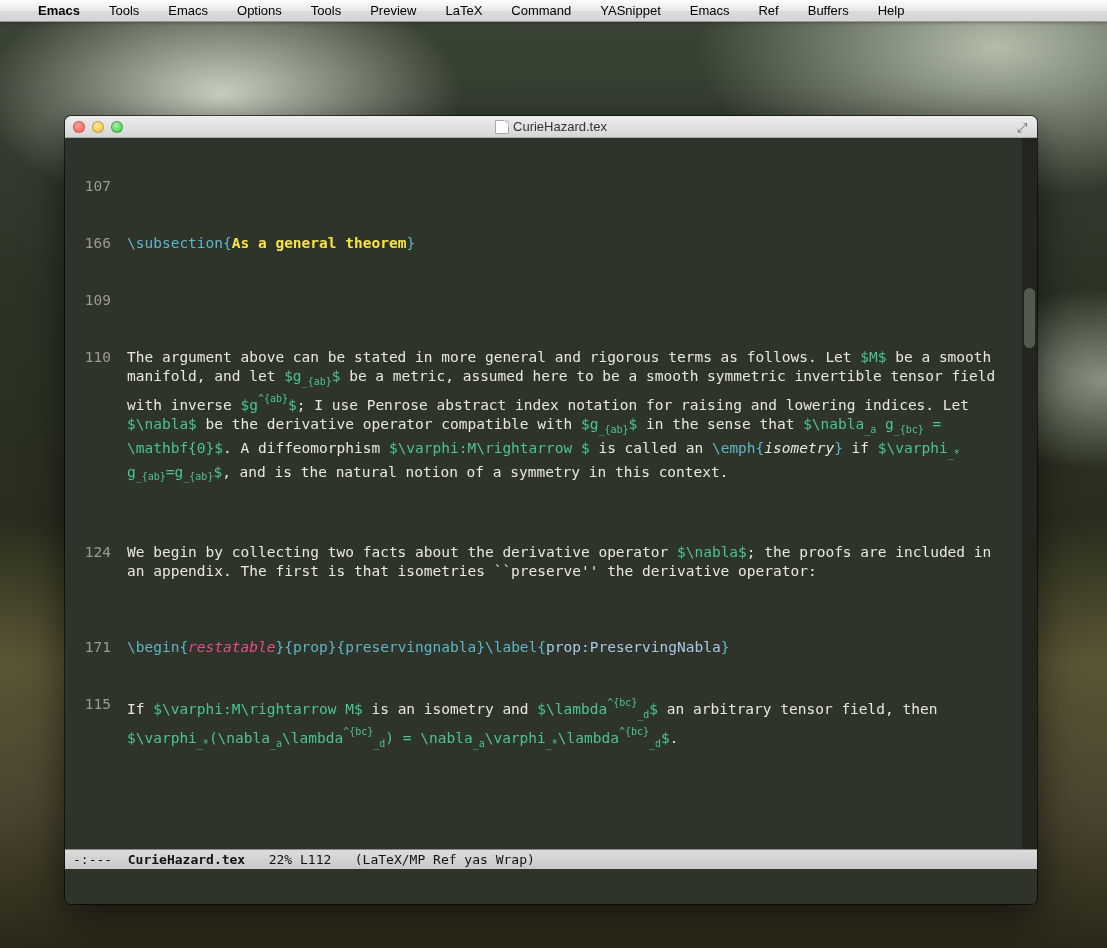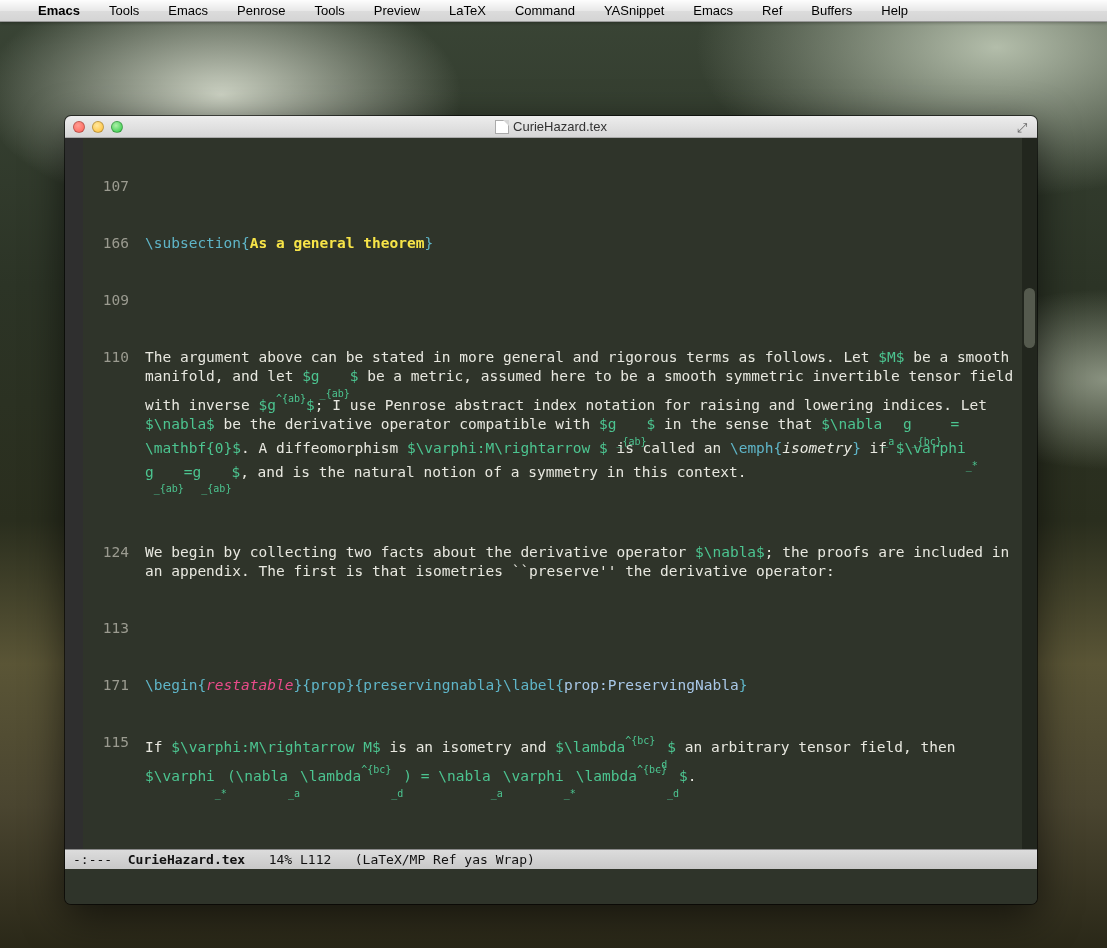--- a/index.html
+++ b/index.html
@@ -96,21 +96,20 @@
   .editor {
     flex: 1;
     display: flex;
     font-family: "Menlo", "Monaco", monospace;
     font-size: 14.5px;
     line-height: 19px;
     background: #2f342a;
     color: #e8e8e0;
     overflow: hidden;
     position: relative;
-    margin-left: 18px;
   }
   .editor-wrap {
     flex: 1;
     display: flex;
     overflow: hidden;
   }
   .codecol {
     flex: 1;
     padding: 1px 8px 0 10px;
     white-space: pre-wrap;
@@ -133,21 +132,21 @@
   }
 
   
   .cmd { color: #5fb5c8; } 
   .math { color: #4cc490; } 
   .env { color: #e94b8a; font-style: italic; } 
   .emphy { color: #e8e8e0; font-style: italic; }
   .yellow { color: #f7e448; font-weight: 600; }
   .paleblue { color: #a9c8e8; }
   .white { color: #e8e8e0; }
-  .sub { font-size: 10px; vertical-align: sub; position: relative; top: 12px; }
+  .sub { font-size: 10px; vertical-align: sub; position: relative; top: 0; }
   .sup { font-size: 10px; vertical-align: super; position: relative; top: -2px; }
 
   .indent1 { padding-left: 6ch; }
 
   
   .modeline {
     height: 20px;
     background: linear-gradient(#dcdcdc, #c8c8c8);
     border-top: 1px solid #888;
     font-family: "Menlo", monospace;
@@ -167,21 +166,21 @@
 </head>
 <body>
 
 <div class="desktop-bg"></div>
 
 <div class="menubar">
   <span class="apple"></span>
   <span class="mitem appname">Emacs</span>
   <span class="mitem">Tools</span>
   <span class="mitem">Emacs</span>
-  <span class="mitem">Penrose</span>
+  <span class="mitem">Options</span>
   <span class="mitem">Tools</span>
   <span class="mitem">Preview</span>
   <span class="mitem">LaTeX</span>
   <span class="mitem">Command</span>
   <span class="mitem">YASnippet</span>
   <span class="mitem">Emacs</span>
   <span class="mitem">Ref</span>
   <span class="mitem">Buffers</span>
   <span class="mitem">Help</span>
 </div>
@@ -208,21 +207,20 @@
 
 <div class="line"><span class="ln">166</span><span class="tx"><span class="cmd">\subsection{</span><span class="yellow">As a general theorem</span><span class="cmd">}</span></span></div>
 
 <div class="line"><span class="ln">109</span><span class="tx"></span></div>
 
 <div class="line"><span class="ln">110</span><span class="tx"><span class="white">The argument above can be stated in more general and rigorous terms as follows. Let </span><span class="math">$M$</span><span class="white"> be a smooth manifold, and let </span><span class="math">$g<span class="sub">_{ab}</span>$</span><span class="white"> be a metric, assumed here to be a smooth symmetric invertible tensor field with inverse </span><span class="math">$g<span class="sup">^{ab}</span>$</span><span class="white">; I use Penrose abstract index notation for raising and lowering indices. Let </span><span class="math">$\nabla$</span><span class="white"> be the derivative operator compatible with </span><span class="math">$g<span class="sub">_{ab}</span>$</span><span class="white"> in the sense that </span><span class="math">$\nabla<span class="sub">_a</span> g<span class="sub">_{bc}</span> = \mathbf{0}$</span><span class="white">. A diffeomorphism </span><span class="math">$\varphi:M\rightarrow $</span><span class="white"> is called an </span><span class="cmd">\emph{</span><span class="emphy">isometry</span><span class="cmd">}</span><span class="white"> if </span><span class="math">$\varphi<span class="sub">_*</span> g<span class="sub">_{ab}</span>=g<span class="sub">_{ab}</span>$</span><span class="white">, and is the natural notion of a symmetry in this context.</span></span></div>
 
 
 <div class="line"><span class="ln">124</span><span class="tx"><span class="white">We begin by collecting two facts about the derivative operator </span><span class="math">$\nabla$</span><span class="white">; the proofs are included in an appendix. The first is that isometries ``preserve'' the derivative operator:</span></span></div>
 
-<div class="line"><span class="ln">113</span><span class="tx"></span></div>
 
 <div class="line"><span class="ln">171</span><span class="tx"><span class="cmd">\begin{</span><span class="env">restatable</span><span class="cmd">}{prop}{preservingnabla}</span><span class="cmd">\label{</span><span class="paleblue">prop:PreservingNabla</span><span class="cmd">}</span></span></div>
 
 <div class="line"><span class="ln">115</span><span class="tx indent1"><span class="white">If </span><span class="math">$\varphi:M\rightarrow M$</span><span class="white"> is an isometry and </span><span class="math">$\lambda<span class="sup">^{bc}</span><span class="sub">_d</span>$</span><span class="white"> an arbitrary tensor field, then </span><span class="math">$\varphi<span class="sub">_*</span>(\nabla<span class="sub">_a</span>\lambda<span class="sup">^{bc}</span><span class="sub">_d</span>) = \nabla<span class="sub">_a</span>\varphi<span class="sub">_*</span>\lambda<span class="sup">^{bc}</span><span class="sub">_d</span>$</span><span class="white">.</span></span></div>
 
 
 
 
 
 
@@ -238,17 +236,17 @@
 
 
     </div>
     </div>
     <div class="scrollbar">
       <div class="thumb"></div>
     </div>
   </div>
 
   <div class="modeline">
-    <span>-:---  </span><b>CurieHazard.tex</b><span>   14% </span><span>L112</span><span>   (LaTeX/MP Ref yas Wrap)</span>
+    <span>-:---  </span><b>CurieHazard.tex</b><span>   22% </span><span>L112</span><span>   (LaTeX/MP Ref yas Wrap)</span>
   </div>
 
   <div class="minibuffer"></div>
 </div>
 
 </body></html>

